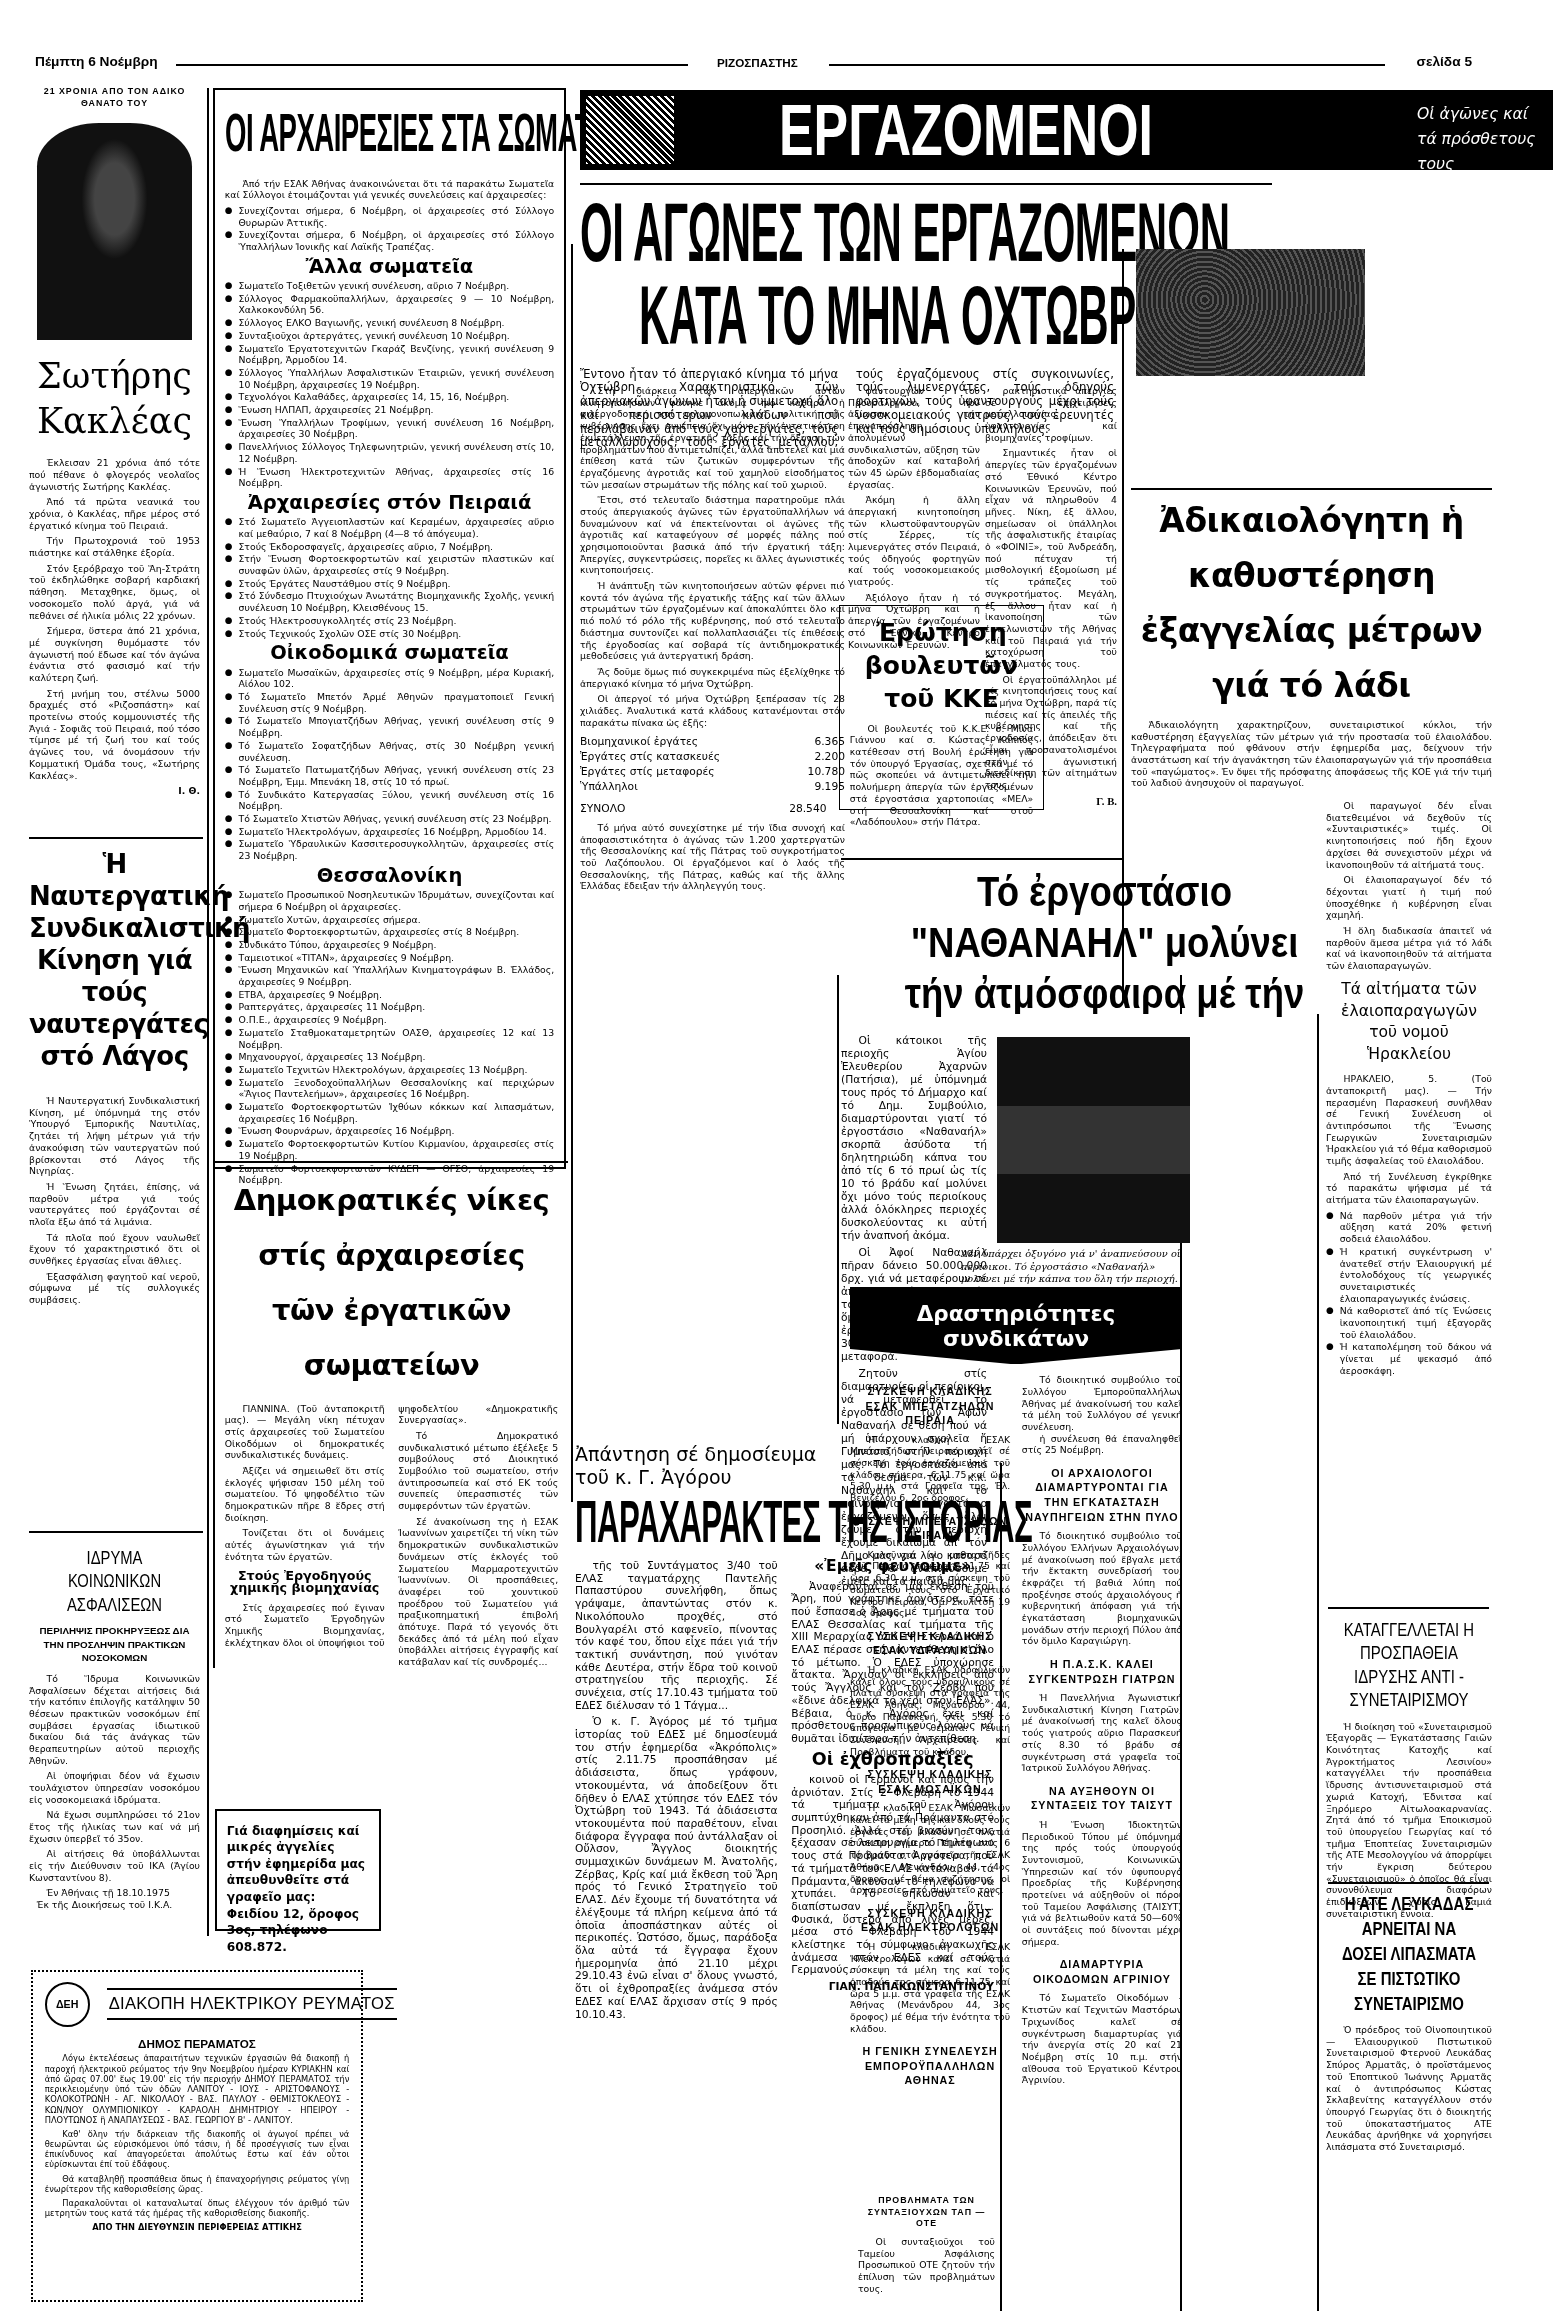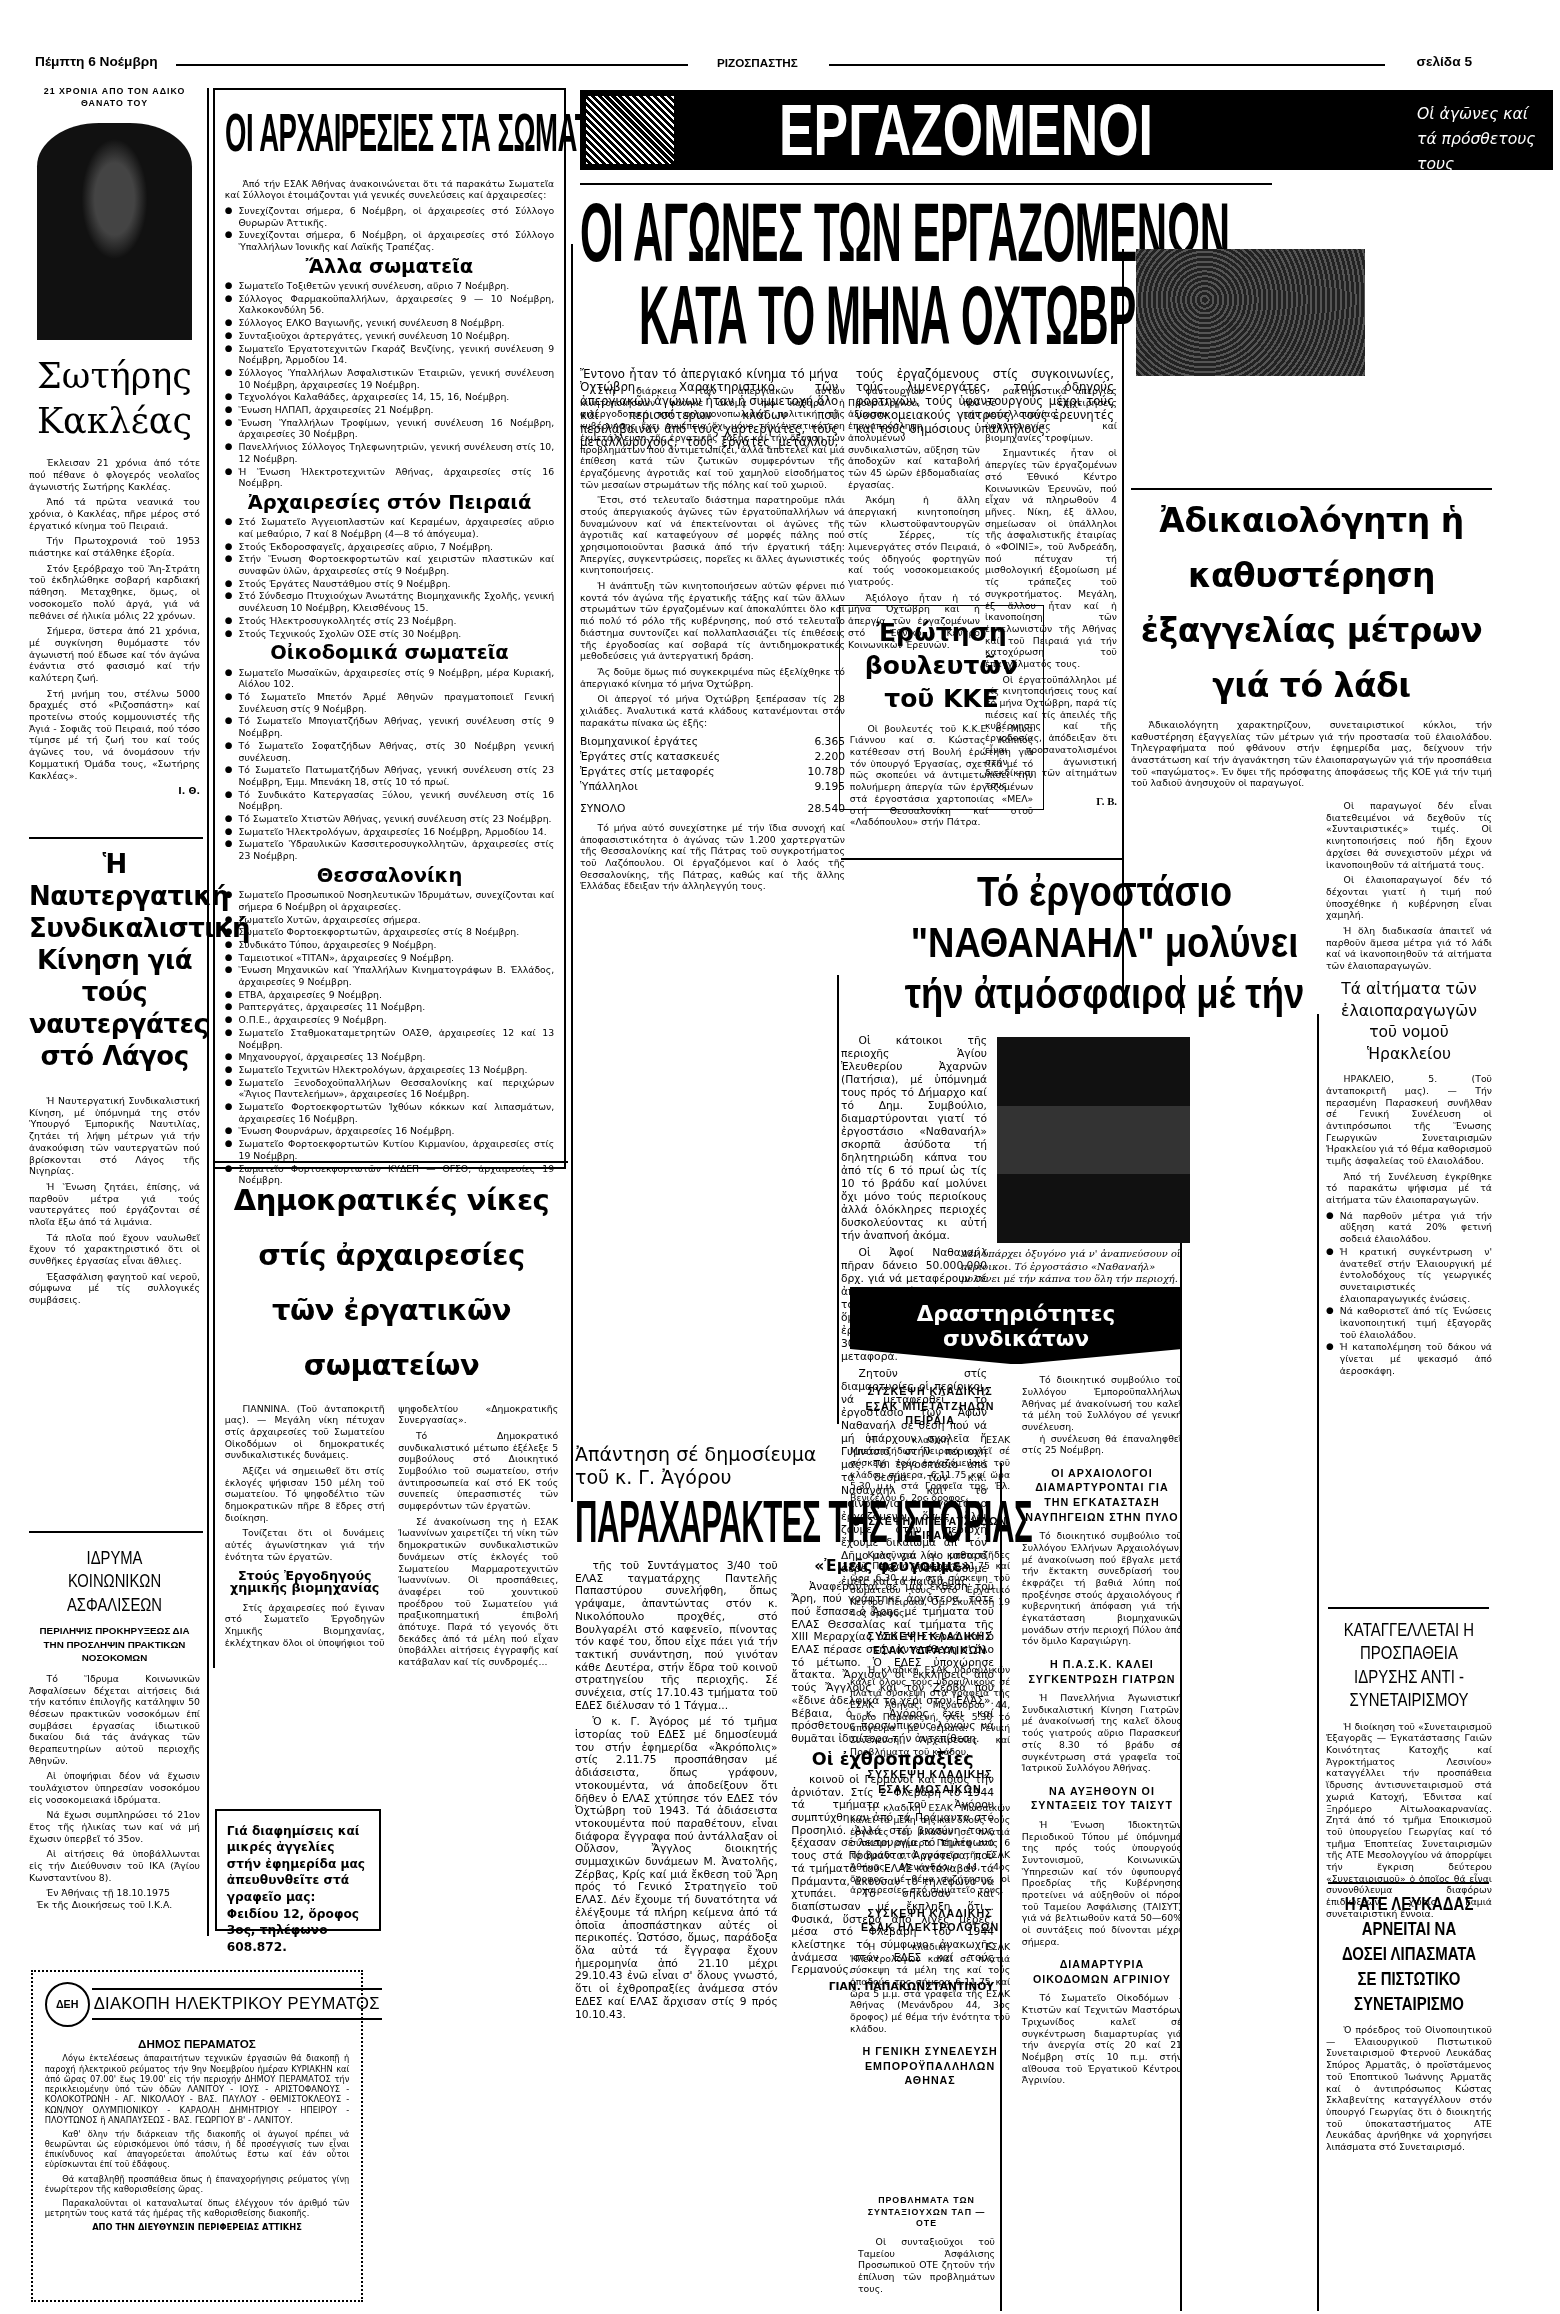--- a/index.html
+++ b/index.html
@@ -166,21 +166,21 @@
     <div class="sub" style="font-size:12.7px">Στούς Ἐργοδηγούς χημικῆς βιομηχανίας</div>
     <p>Στίς ἀρχαιρεσίες πού ἔγιναν στό Σωματεῖο Ἐργοδηγῶν Χημικῆς Βιομηχανίας, ἐκλέχτηκαν ὅλοι οἱ ὑποψήφιοι τοῦ ψηφοδελτίου «Δημοκρατικῆς Συνεργασίας».</p>
     <p>Τό Δημοκρατικό συνδικαλιστικό μέτωπο ἐξέλεξε 5 συμβούλους στό Διοικητικό Συμβούλιο τοῦ σωματείου, στήν ἀντιπροσωπεία καί στό ΕΚ τούς συνεπείς ὑπερασπιστές τῶν συμφερόντων τῶν ἐργατῶν.</p>
     <p>Σέ ἀνακοίνωση της ἡ ΕΣΑΚ Ἰωαννίνων χαιρετίζει τή νίκη τῶν δημοκρατικῶν συνδικαλιστικῶν δυνάμεων στίς ἐκλογές τοῦ Σωματείου Μαρμαροτεχνιτῶν Ἰωαννίνων. Οἱ προσπάθειες, ἀναφέρει τοῦ χουντικοῦ προέδρου τοῦ Σωματείου γιά πραξικοπηματική ἐπιβολή ἀπότυχε. Παρά τό γεγονός ὅτι δεκάδες ἀπό τά μέλη πού εἶχαν ὑποβάλλει αἰτήσεις ἐγγραφῆς καί κατάβαλαν καί τίς συνδρομές...</p>
   </div>
 </section>
 
 <div class="abs box" style="left:215px;top:1809px;width:166px;height:122px;padding:11.7px 9.8px;font-family:'DejaVu Sans',sans-serif;font-size:12.2px;line-height:16.6px;font-weight:bold">Γιά διαφημίσεις καί μικρές ἀγγελίες στήν ἐφημερίδα μας ἀπευθυνθεῖτε στά γραφεῖο μας: Φειδίου 12, ὄροφος 3ος, τηλέφωνο 608.872.</div>
 
 <section class="abs" style="left:31px;top:1970px;width:332px;height:332px;border:2px dotted #000;padding:9.8px 11.7px">
-  <div style="display:flex;align-items:center;gap:2px">
+  <div style="display:flex;align-items:center;gap:17px">
     <div style="width:45px;height:45px;border:2.9px solid #000;border-radius:50%;display:flex;align-items:center;justify-content:center;font-family:'Liberation Sans',sans-serif;font-weight:bold;font-size:10.7px;line-height:10.7px;text-align:center;flex-shrink:0">ΔΕΗ</div>
     <div style="flex:1;border-top:2.9px solid #000;border-bottom:2.9px solid #000;padding:3.9px 2px;font-family:'Liberation Sans',sans-serif;font-size:16.6px;white-space:nowrap;letter-spacing:0.3px">ΔΙΑΚΟΠΗ ΗΛΕΚΤΡΙΚΟΥ ΡΕΥΜΑΤΟΣ</div>
   </div>
   <div style="font-family:'Liberation Sans',sans-serif;font-weight:bold;font-size:11.7px;text-align:center;margin:9.8px 0 3.9px">ΔΗΜΟΣ ΠΕΡΑΜΑΤΟΣ</div>
   <div class="body" style="font-size:8.3px;line-height:10.2px">
     <p>Λόγω ἐκτελέσεως ἀπαραιτήτων τεχνικῶν ἐργασιῶν θά διακοπῇ ἡ παροχή ἠλεκτρικοῦ ρεύματος τήν 9ην Νοεμβρίου ἡμέραν ΚΥΡΙΑΚΗΝ καί ἀπό ὥρας 07.00' ἕως 19.00' εἰς τήν περιοχήν ΔΗΜΟΥ ΠΕΡΑΜΑΤΟΣ τήν περικλειομένην ὑπό τῶν ὁδῶν ΛΑΝΙΤΟΥ - ΙΟΥΣ - ΑΡΙΣΤΟΦΑΝΟΥΣ - ΚΟΛΟΚΟΤΡΩΝΗ - ΑΓ. ΝΙΚΟΛΑΟΥ - ΒΑΣ. ΠΑΥΛΟΥ - ΘΕΜΙΣΤΟΚΛΕΟΥΣ - ΚΩΝ/ΝΟΥ ΟΛΥΜΠΙΟΝΙΚΟΥ - ΚΑΡΑΟΛΗ ΔΗΜΗΤΡΙΟΥ - ΗΠΕΙΡΟΥ - ΠΛΟΥΤΩΝΟΣ ἢ ΑΝΑΠΑΥΣΕΩΣ - ΒΑΣ. ΓΕΩΡΓΙΟΥ Β' - ΛΑΝΙΤΟΥ.</p>
     <p>Καθ' ὅλην τήν διάρκειαν τῆς διακοπῆς οἱ ἀγωγοί πρέπει νά θεωρῶνται ὡς εὑρισκόμενοι ὑπό τάσιν, ἡ δέ προσέγγισίς των εἶναι ἐπικίνδυνος καί ἀπαγορεύεται ἀπολύτως ἔστω καί ἐάν οὗτοι εὑρίσκωνται ἐπί τοῦ ἐδάφους.</p>
     <p>Θά καταβληθῇ προσπάθεια ὅπως ἡ ἐπαναχορήγησις ρεύματος γίνῃ ἐνωρίτερον τῆς καθορισθείσης ὥρας.</p>
     <p>Παρακαλοῦνται οἱ καταναλωταί ὅπως ἐλέγχουν τόν ἀριθμό τῶν μετρητῶν τους κατά τάς ἡμέρας τῆς καθορισθείσης διακοπῆς.</p>
     <div style="text-align:center;font-weight:bold;margin-top:3.9px">ΑΠΟ ΤΗΝ ΔΙΕΥΘΥΝΣΙΝ ΠΕΡΙΦΕΡΕΙΑΣ ΑΤΤΙΚΗΣ</div>
@@ -230,21 +230,21 @@
           <td style="text-align:right">10.780</td>
         </tr>
         <tr>
           <td>Ὑπάλληλοι</td>
           <td style="text-align:right">9.195</td>
         </tr>
       </tbody>
     <tfoot>
         <tr>
           <td style="padding-top:7.8px">ΣΥΝΟΛΟ</td>
-          <td style="text-align:right;padding-top:7.8px">28.540</td>
+          <td style="text-align:left;padding-top:7.8px">28.540</td>
         </tr>
       </tfoot>
   </table>
   <div class="body sm">
       <p>Τό μήνα αὐτό συνεχίστηκε μέ τήν ἴδια συνοχή καί ἀποφασιστικότητα ὁ ἀγώνας τῶν 1.200 χαρτεργατῶν τῆς Θεσσαλονίκης καί τῆς Πάτρας τοῦ συγκροτήματος τοῦ Λαζόπουλου. Οἱ ἐργαζόμενοι καί ὁ λαός τῆς Θεσσαλονίκης, τῆς Πάτρας, καθώς καί τῆς ἄλλης Ἑλλάδας ἔδειξαν τήν ἀλληλεγγύη τους.</p>
     </div>
 </div>
 
 <div class="abs" style="left:848px;top:385px;width:132px">
   <div class="body sm" id="agones-col2">

